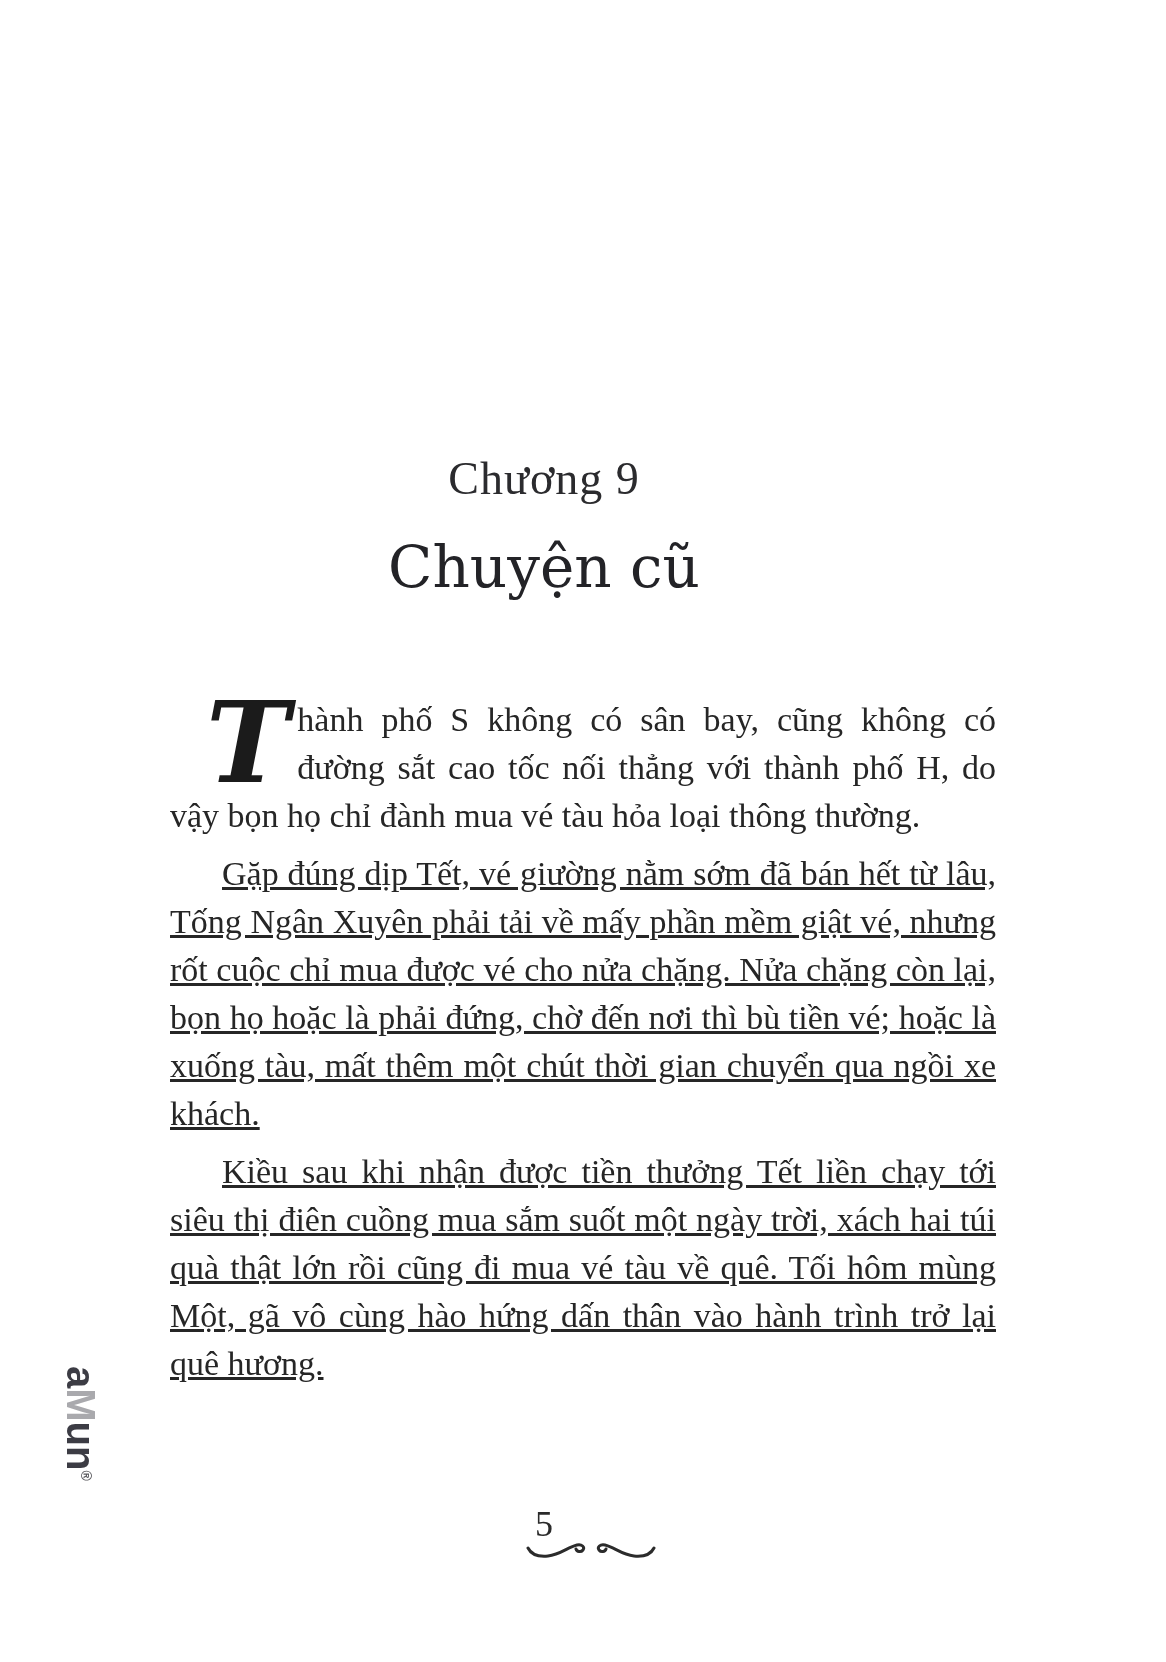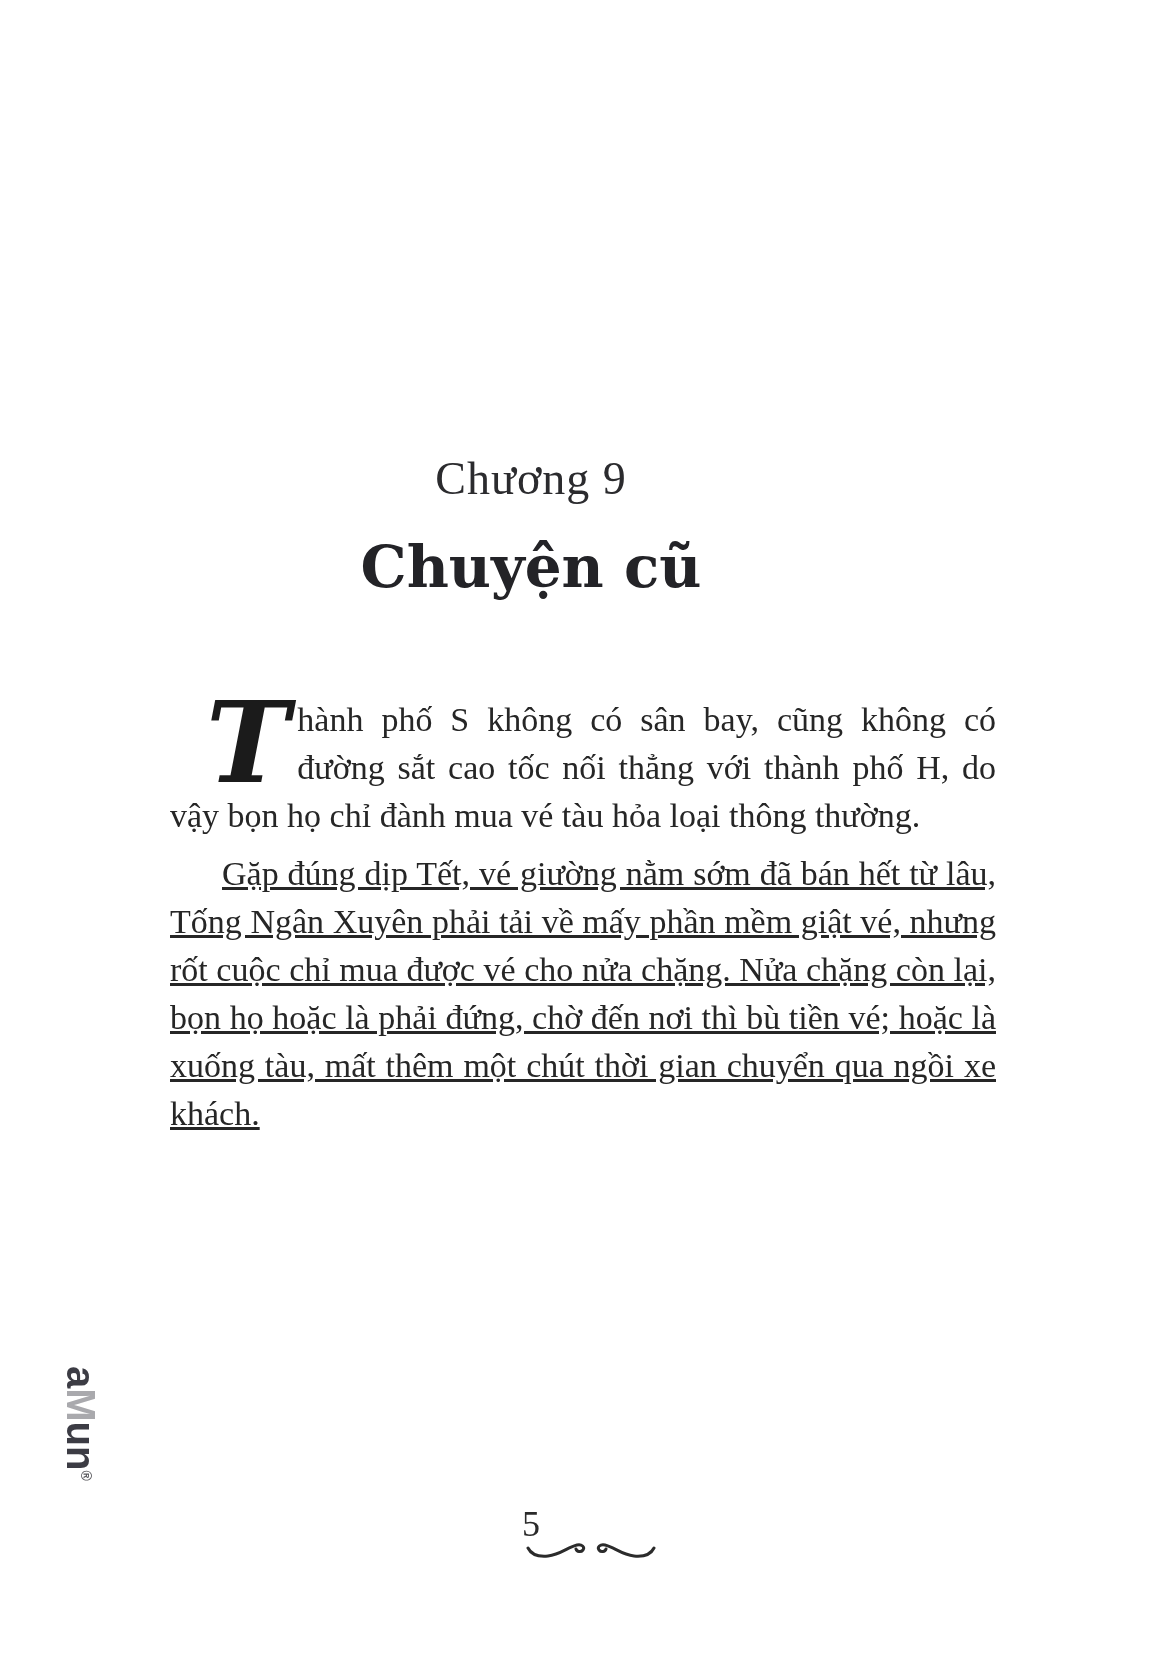--- a/index.html
+++ b/index.html
@@ -3,34 +3,35 @@
 <meta charset="utf-8">
 <style>
   html,body{margin:0;padding:0;background:#ffffff;}
   .page{
     position:relative;
     width:1062px;height:1662px;
     background:#ffffff;
     font-family:"Liberation Serif",serif;
     color:#262626;
     overflow:hidden;
+    padding-left:26px;
   }
   .chapter-label{
     position:absolute;top:456px;left:0;width:100%;
     text-align:center;
     font-family:"Liberation Serif",serif;
     font-size:46px;line-height:1;
     color:#2b2b2e;
     letter-spacing:1px;
   }
   .chapter-title{
     position:absolute;top:538px;left:0;width:100%;
     text-align:center;
     font-family:"DejaVu Serif",serif;
-    font-weight:bold;
+    font-weight:normal;
     font-size:58px;line-height:1;
     color:#232327;
     letter-spacing:0px;
     margin:0;
   }
   .body-text{
     position:absolute;left:170px;top:696px;width:826px;
     font-size:34px;line-height:48px;
     text-align:justify;
     color:#262626;
@@ -85,20 +86,21 @@
 
   <div class="chapter-label">Chương 9</div>
 
   <h1 class="chapter-title">Chuyện cũ</h1>
 
   <div class="body-text">
     <p class="first">
       <span class="dropcap">T</span><span>hành phố S không có sân bay, cũng không có đường sắt cao tốc nối thẳng với thành phố H, do vậy bọn họ chỉ đành mua vé tàu hỏa loại thông thường.</span>
     </p>
     <p class="indent">Gặp đúng dịp Tết, vé giường nằm sớm đã bán hết từ lâu, Tống Ngân Xuyên phải tải về mấy phần mềm giật vé, nhưng rốt cuộc chỉ mua được vé cho nửa chặng. Nửa chặng còn lại, bọn họ hoặc là phải đứng, chờ đến nơi thì bù tiền vé; hoặc là xuống tàu, mất thêm một chút thời gian chuyển qua ngồi xe khách.</p>
+    <p class="indent">Kiều sau khi nhận được tiền thưởng Tết liền chạy tới siêu thị điên cuồng mua sắm suốt một ngày trời, xách hai túi quà thật lớn rồi cũng đi mua vé tàu về quê. Tối hôm mùng Một, gã vô cùng hào hứng dấn thân vào hành trình trở lại quê hương.</p>
   </div>
 
   <div class="page-number">5</div>
 
   <svg class="flourish" viewBox="0 0 130 26" aria-hidden="true">
     <path d="M2,10 C5,16 12,19 22,18 C34,17 42,9 51,7 C56,6 59,9 57,12 C55,14.5 51,14 50,11"></path>
     <path d="M2,10 C5,16 12,19 22,18 C34,17 42,9 51,7 C56,6 59,9 57,12 C55,14.5 51,14 50,11" transform="translate(130,0) scale(-1,1)"></path>
   </svg>
 
   <div class="logo">

